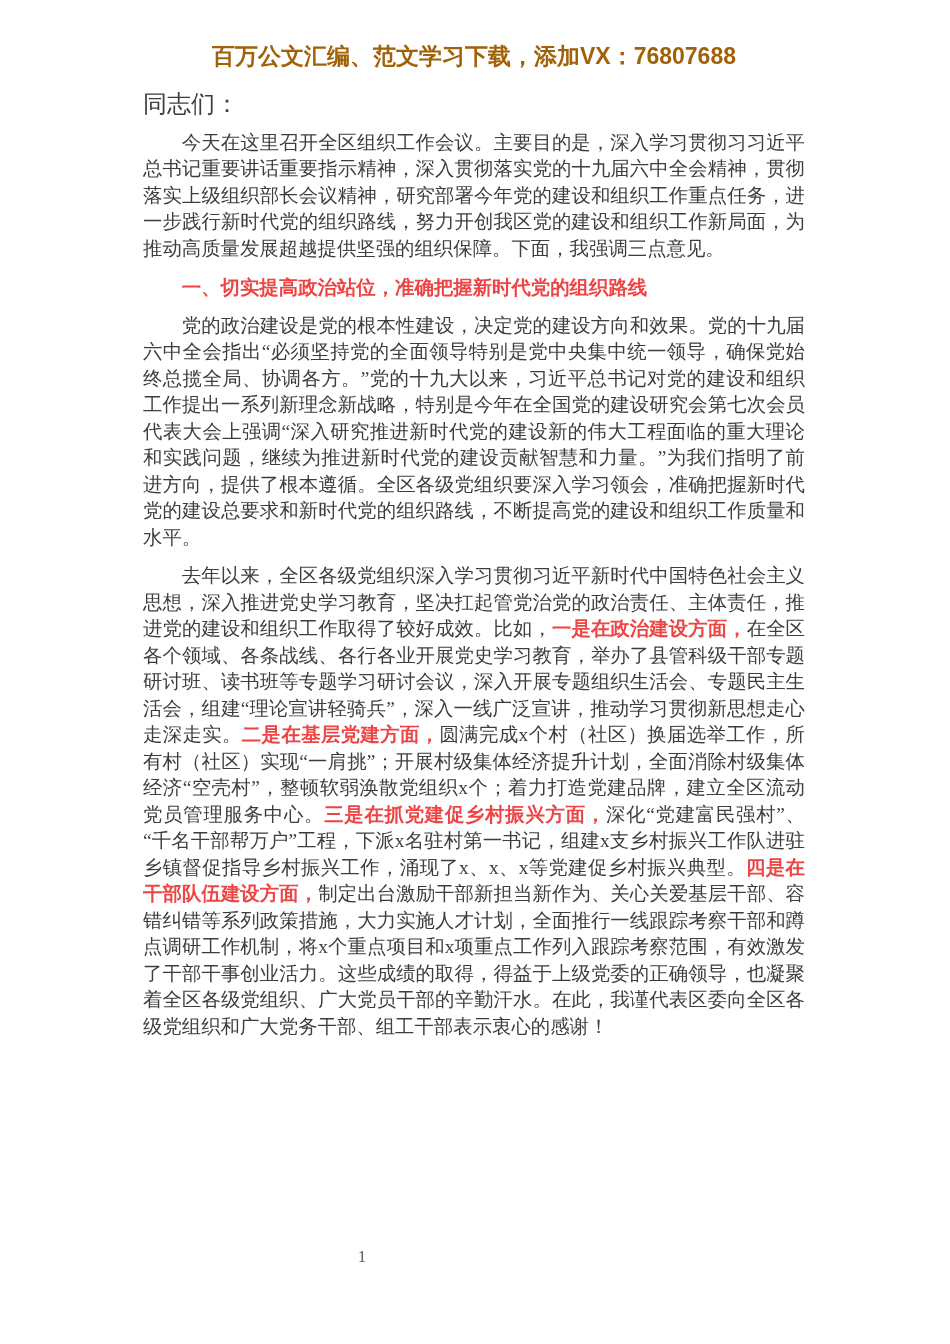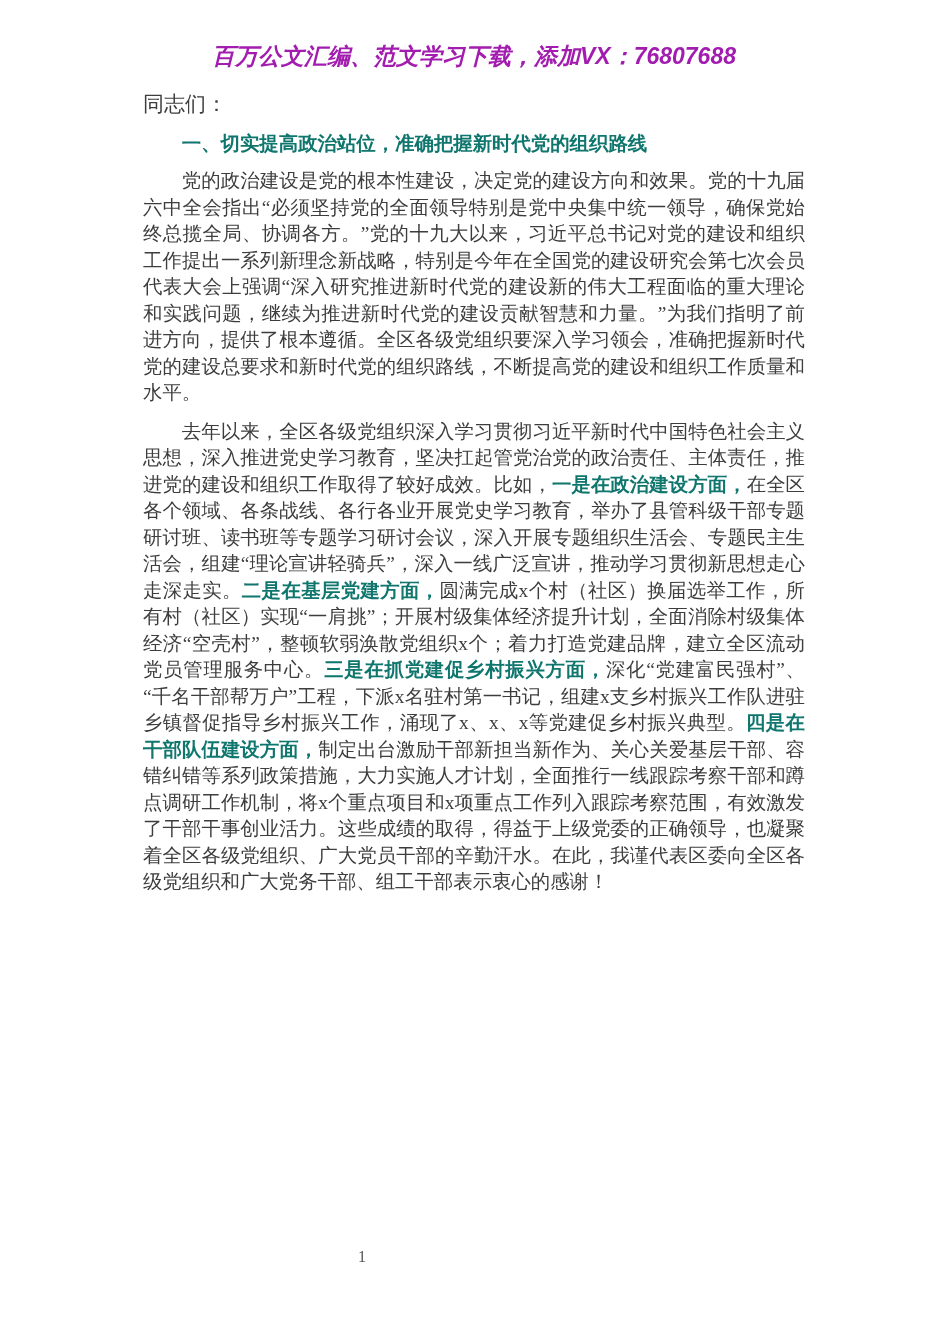--- a/index.html
+++ b/index.html
@@ -31,53 +31,54 @@
     white-space: nowrap;
   }
   .doc-body p {
     margin: 0 0 12px 0;
     font-size: 19.4px;
     line-height: 26.5px;
     text-align: justify;
     word-break: break-all;
   }
   .salutation {
-    font-size: 21px;
+    font-size: 24px;
     line-height: 26.5px;
     margin: 0 0 12px 0;
   }
   .para { text-indent: 2em; }
   .heading {
     text-indent: 2em;
     font-weight: 700;
     color: #2b2b2b;
     font-size: 20px;
     font-family: "Liberation Sans", "DejaVu Sans", sans-serif;
   }
   .bold {
     font-weight: 700;
-    color: #0f766e;
+    color: #ef4444;
   }
   .page-number {
     position: absolute;
     left: 358px;
     top: 1248px;
     font-size: 16px;
     line-height: 18px;
     color: #555555;
   }
 </style>
 </head>
 <body>
 
 <div class="page">
-  <div class="watermark" style="color: #a21caf; font-style: italic;">百万公文汇编、范文学习下载，添加VX：76807688</div>
+  <div class="watermark" style="color: #a16207;">百万公文汇编、范文学习下载，添加VX：76807688</div>
 
   <div class="salutation">同志们：</div>
 
   <div class="doc-body">
+      <p class="para"><span>今天在这里召开全区组织工作会议。主要目的是，深入学习贯彻习习近平总书记重要讲话重要指示精神，深入贯彻落实党的十九届六中全会精神，贯彻落实上级组织部长会议精神，研究部署今年党的建设和组织工作重点任务，进一步践行新时代党的组织路线，努力开创我区党的建设和组织工作新局面，为推动高质量发展超越提供坚强的组织保障。下面，我强调三点意见。</span></p>
       <p class="heading"><span class="bold">一、切实提高政治站位，准确把握新时代党的组织路线</span></p>
       <p class="para"><span>党的政治建设是党的根本性建设，决定党的建设方向和效果。党的十九届六中全会指出“必须坚持党的全面领导特别是党中央集中统一领导，确保党始终总揽全局、协调各方。”党的十九大以来，习近平总书记对党的建设和组织工作提出一系列新理念新战略，特别是今年在全国党的建设研究会第七次会员代表大会上强调“深入研究推进新时代党的建设新的伟大工程面临的重大理论和实践问题，继续为推进新时代党的建设贡献智慧和力量。”为我们指明了前进方向，提供了根本遵循。全区各级党组织要深入学习领会，准确把握新时代党的建设总要求和新时代党的组织路线，不断提高党的建设和组织工作质量和水平。</span></p>
       <p class="para"><span>去年以来，全区各级党组织深入学习贯彻习近平新时代中国特色社会主义思想，深入推进党史学习教育，坚决扛起管党治党的政治责任、主体责任，推进党的建设和组织工作取得了较好成效。比如，</span><span class="bold">一是在政治建设方面，</span><span>在全区各个领域、各条战线、各行各业开展党史学习教育，举办了县管科级干部专题研讨班、读书班等专题学习研讨会议，深入开展专题组织生活会、专题民主生活会，组建“理论宣讲轻骑兵”，深入一线广泛宣讲，推动学习贯彻新思想走心走深走实。</span><span class="bold">二是在基层党建方面，</span><span>圆满完成x个村（社区）换届选举工作，所有村（社区）实现“一肩挑”；开展村级集体经济提升计划，全面消除村级集体经济“空壳村”，整顿软弱涣散党组织x个；着力打造党建品牌，建立全区流动党员管理服务中心。</span><span class="bold">三是在抓党建促乡村振兴方面，</span><span>深化“党建富民强村”、“千名干部帮万户”工程，下派x名驻村第一书记，组建x支乡村振兴工作队进驻乡镇督促指导乡村振兴工作，涌现了x、x、x等党建促乡村振兴典型。</span><span class="bold">四是在干部队伍建设方面，</span><span>制定出台激励干部新担当新作为、关心关爱基层干部、容错纠错等系列政策措施，大力实施人才计划，全面推行一线跟踪考察干部和蹲点调研工作机制，将x个重点项目和x项重点工作列入跟踪考察范围，有效激发了干部干事创业活力。这些成绩的取得，得益于上级党委的正确领导，也凝聚着全区各级党组织、广大党员干部的辛勤汗水。在此，我谨代表区委向全区各级党组织和广大党务干部、组工干部表示衷心的感谢！</span></p>
     </div>
 </div>
 
 <div class="page-number">1</div>
 
 </body></html>

